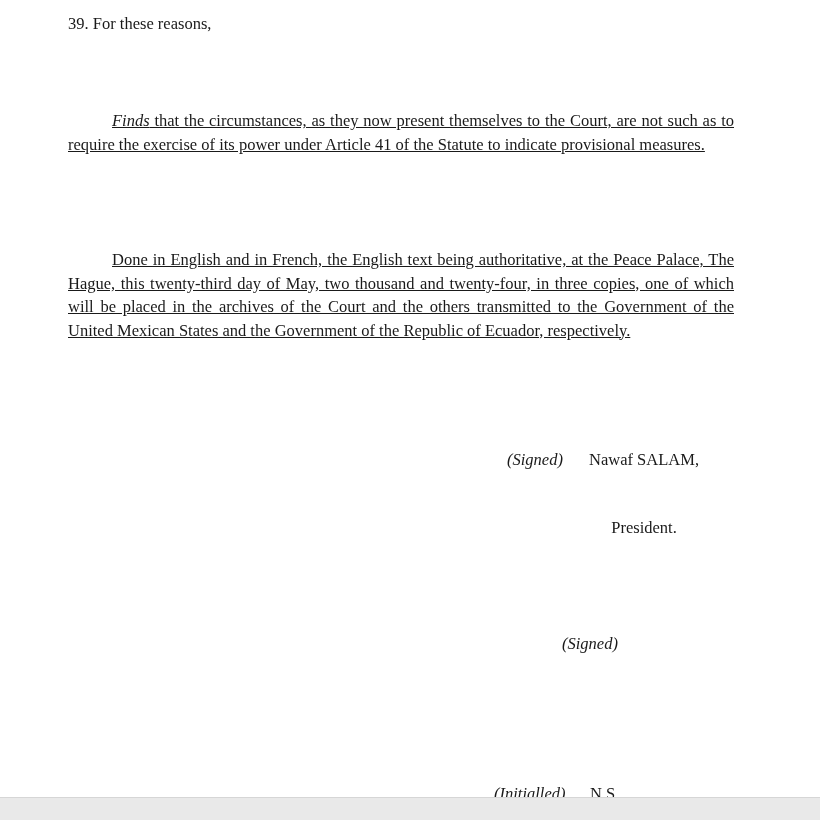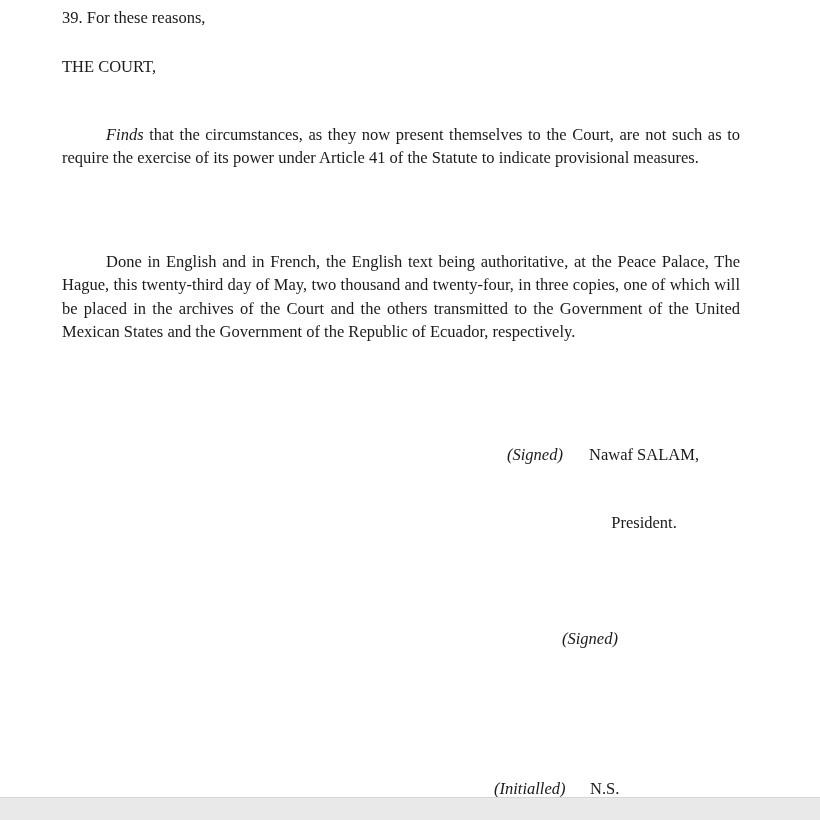--- a/index.html
+++ b/index.html
@@ -21,27 +21,28 @@
     background: #ffffff;
     box-sizing: border-box;
   }
   .content {
     position: absolute;
     left: 58px;
     top: 0;
     width: 686px;
   }
   p {
-    margin: 4px;
+    margin: 10px;
     font-size: 16.5px;
     line-height: 1.42;
     text-align: justify;
   }
   .para-indent {
     text-indent: 44px;
+    text-decoration: underline;
   }
   .gap-sm { height: 18px; }
   .gap-md { height: 26px; }
   .gap-lg { height: 48px; }
   .gap-xl { height: 72px; }
 
   .smallcaps {
     font-variant: small-caps;
   }
   .italic { font-style: italic; }
@@ -97,23 +98,20 @@
 <div class="page">
 
   <div class="content">
 
     <div style="height:2px"></div>
 
     <p>39. For these reasons,</p>
 
     <div class="gap-sm"></div>
 
-    <p>
-      <span class="smallcaps">THE COURT,</span>
-    </p>
 
     <div class="gap-sm"></div>
 
 
     <div class="gap-sm"></div>
 
     <p class="para-indent"><span class="italic">Finds</span><span> that the circumstances, as they now present themselves to the Court, are not such as to require the exercise of its power under Article 41 of the Statute to indicate provisional measures.</span></p>
 
     <div class="gap-xl"></div>
 

